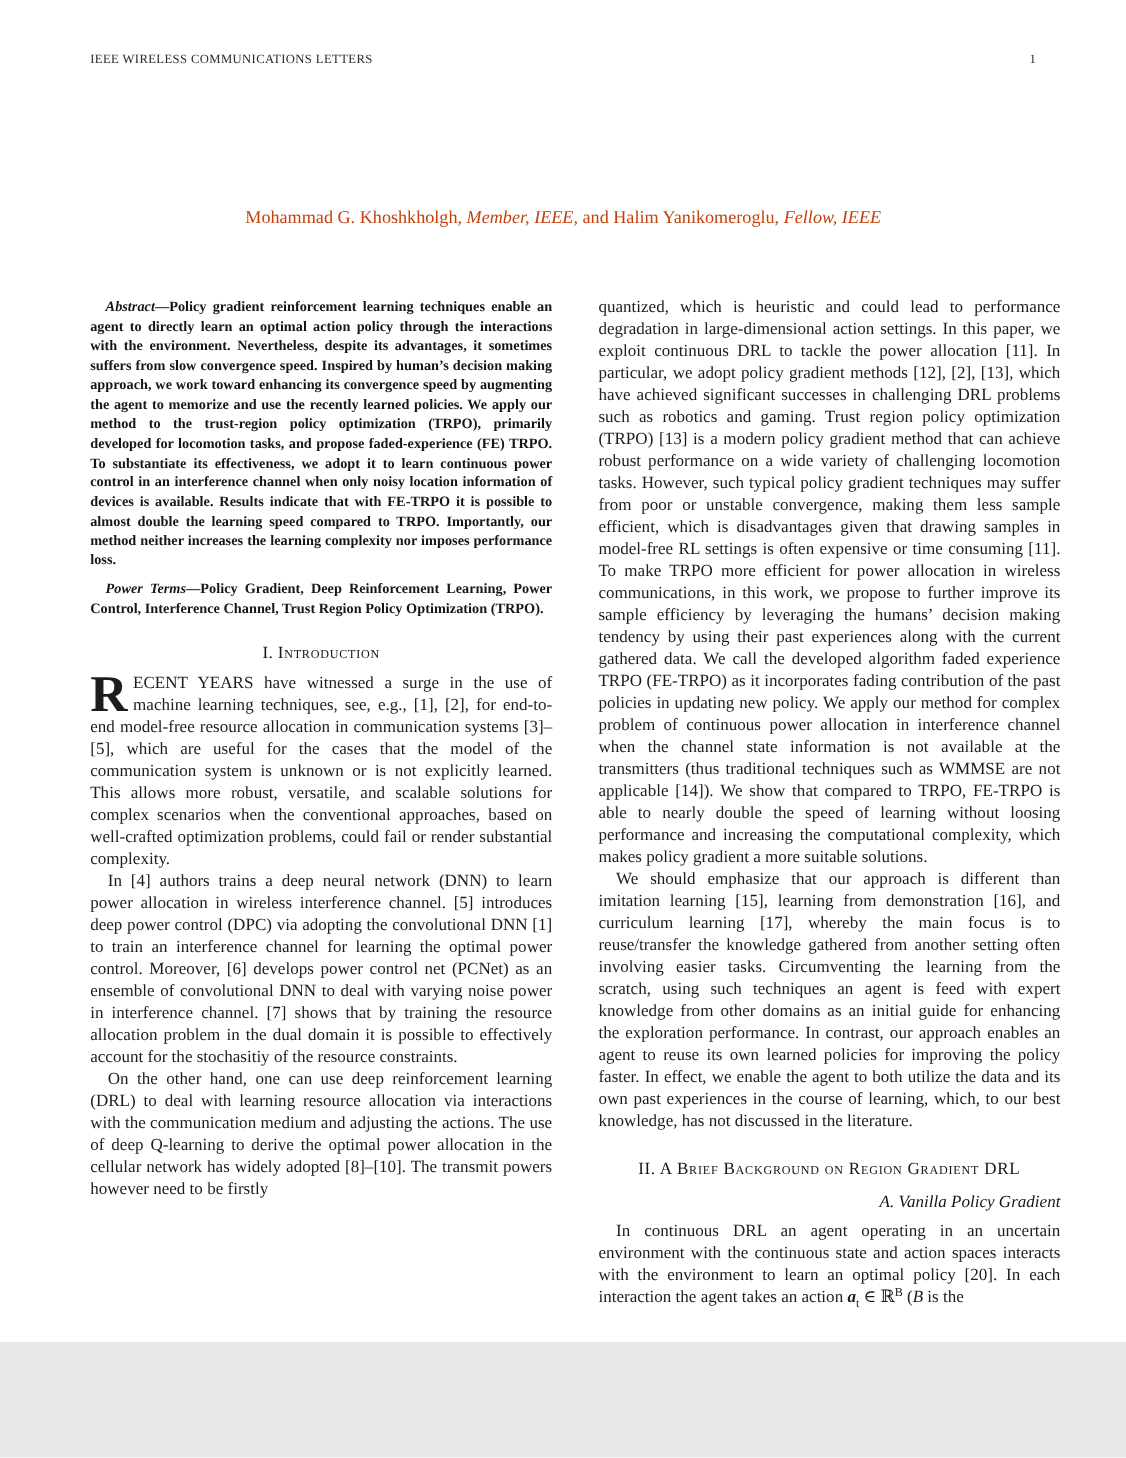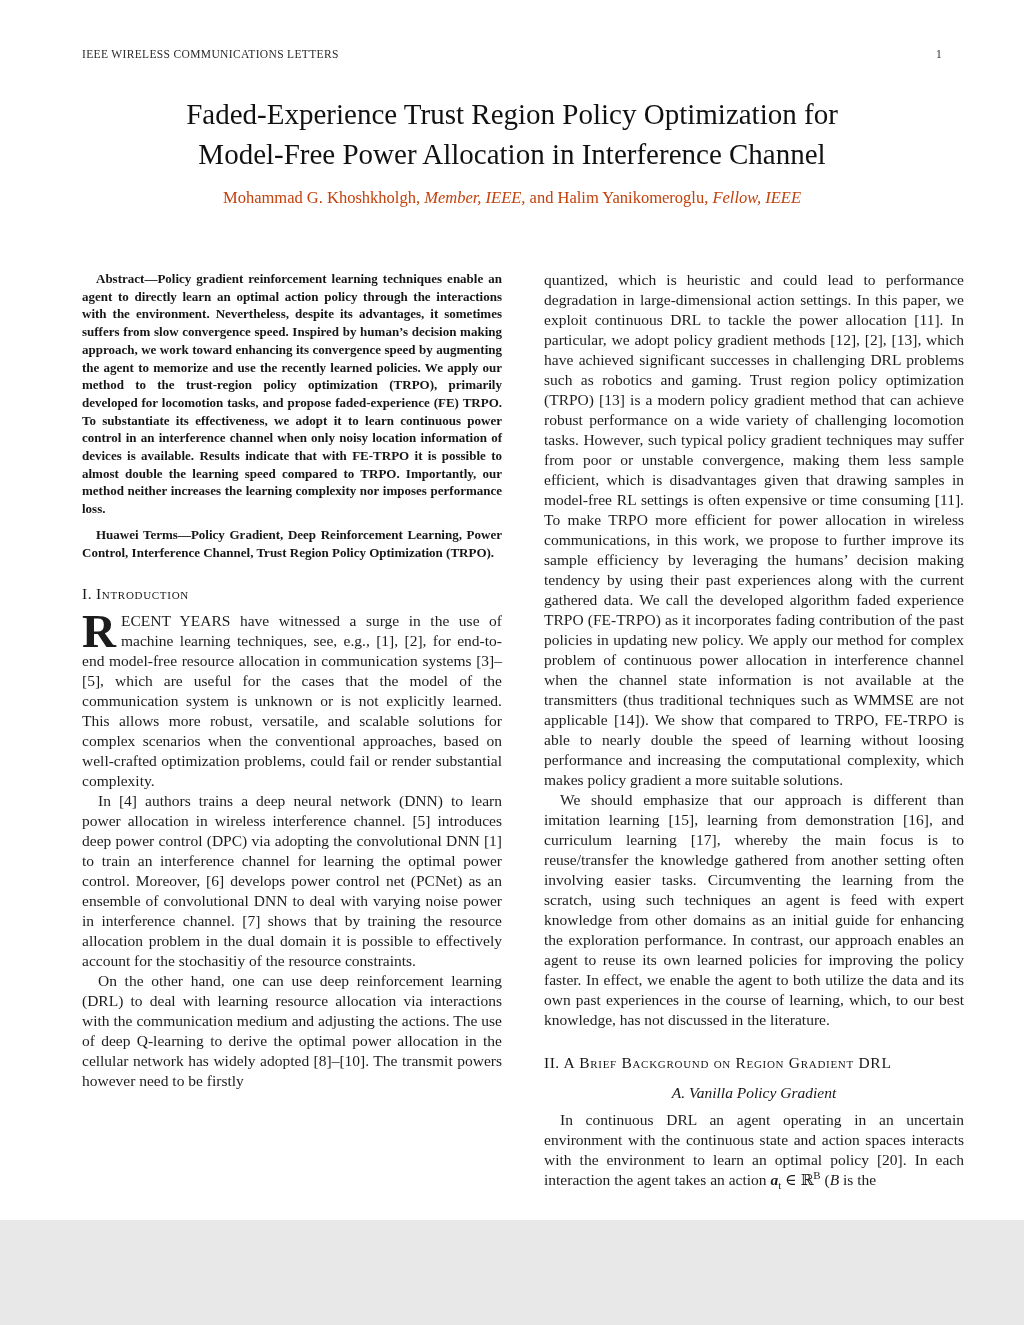--- a/index.html
+++ b/index.html
@@ -33,31 +33,31 @@
     position:absolute;top:270px;width:420px;
     text-align:justify;
   }
   .col-left{left:82px;}
   .col-right{left:544px;}
   
   .abstract-p{
     margin:0;font-size:13px;line-height:17.7px;font-weight:bold;
     text-indent:14px;color:#161616;
   }
-  .abstract-p .lbl{margin-top:32px;}
+  .abstract-p .lbl{font-style:italic;margin-top:32px;}
   .index-p{margin:8px 0 0 0;}
   
   .sec-heading{
-    margin:24px 0 8px 0;text-align:left;font-weight:normal;
+    margin:24px 0 8px 0;text-align:center;font-weight:normal;
     font-size:15.5px;color:#161616;text-indent:0;
   }
   .sc{font-variant:small-caps;letter-spacing:.7px;}
   .sec-heading .num{letter-spacing:.5px;}
   .subsec-heading{
-    margin:12px 0 8px 0;text-align:center;font-weight:normal;
+    margin:12px 0 8px 0;text-align:right;font-weight:normal;
     font-style:italic;font-size:15.5px;text-indent:0;color:#161616;
   }
   
   .bp{
     margin:0;font-size:15.5px;line-height:20px;text-indent:16px;color:#1c1c1c;
   }
   .bp.noindent{text-indent:0;}
   .dropcap{
     float:left;
     font-size:47px;line-height:39px;
@@ -77,34 +77,30 @@
 </head>
 <body>
 
 <div class="page">
 
   <div class="running-header">
     <span>IEEE WIRELESS COMMUNICATIONS LETTERS</span>
     <span>1</span>
   </div>
 
-  <div class="paper-title">
-    <div>Faded-Experience Trust Region Policy Optimization for</div>
-    <div>Model-Free Power Allocation in Interference Channel</div>
-  </div>
 
   <div class="authors-line">
     <span>Mohammad G. Khoshkholgh, </span><span class="italic">Member, IEEE,</span><span> and Halim Yanikomeroglu, </span><span class="italic">Fellow, IEEE</span>
   </div>
 
   <div class="col col-left">
 
     <p class="abstract-p"><span class="lbl">Abstract</span><span>—Policy gradient reinforcement learning techniques enable an agent to directly learn an optimal action policy through the interactions with the environment. Nevertheless, despite its advantages, it sometimes suffers from slow convergence speed. Inspired by human’s decision making approach, we work toward enhancing its convergence speed by augmenting the agent to memorize and use the recently learned policies. We apply our method to the trust-region policy optimization (TRPO), primarily developed for locomotion tasks, and propose faded-experience (FE) TRPO. To substantiate its effectiveness, we adopt it to learn continuous power control in an interference channel when only noisy location information of devices is available. Results indicate that with FE-TRPO it is possible to almost double the learning speed compared to TRPO. Importantly, our method neither increases the learning complexity nor imposes performance loss.</span></p>
 
-    <p class="abstract-p index-p"><span class="lbl">Huawei Terms</span><span>—Policy Gradient, Deep Reinforcement Learning, Power Control, Interference Channel, Trust Region Policy Optimization (TRPO).</span></p>
+    <p class="abstract-p index-p"><span class="lbl">Power Terms</span><span>—Policy Gradient, Deep Reinforcement Learning, Power Control, Interference Channel, Trust Region Policy Optimization (TRPO).</span></p>
 
     <h3 class="sec-heading"><span class="num">I.</span>&nbsp;<span class="sc">Introduction</span></h3>
 
     <p class="bp noindent"><span class="dropcap">R</span><span>ECENT YEARS</span><span> have witnessed a surge in the use of machine learning techniques, see, e.g., [1], [2], for end-to-end model-free resource allocation in communication systems [3]–[5], which are useful for the cases that the model of the communication system is unknown or is not explicitly learned. This allows more robust, versatile, and scalable solutions for complex scenarios when the conventional approaches, based on well-crafted optimization problems, could fail or render substantial complexity.</span></p>
 
     <p class="bp">In [4] authors trains a deep neural network (DNN) to learn power allocation in wireless interference channel. [5] introduces deep power control (DPC) via adopting the convolutional DNN [1] to train an interference channel for learning the optimal power control. Moreover, [6] develops power control net (PCNet) as an ensemble of convolutional DNN to deal with varying noise power in interference channel. [7] shows that by training the resource allocation problem in the dual domain it is possible to effectively account for the stochasitiy of the resource constraints.</p>
 
     <p class="bp">On the other hand, one can use deep reinforcement learning (DRL) to deal with learning resource allocation via interactions with the communication medium and adjusting the actions. The use of deep Q-learning to derive the optimal power allocation in the cellular network has widely adopted [8]–[10]. The transmit powers however need to be firstly</p>
 
   </div>

